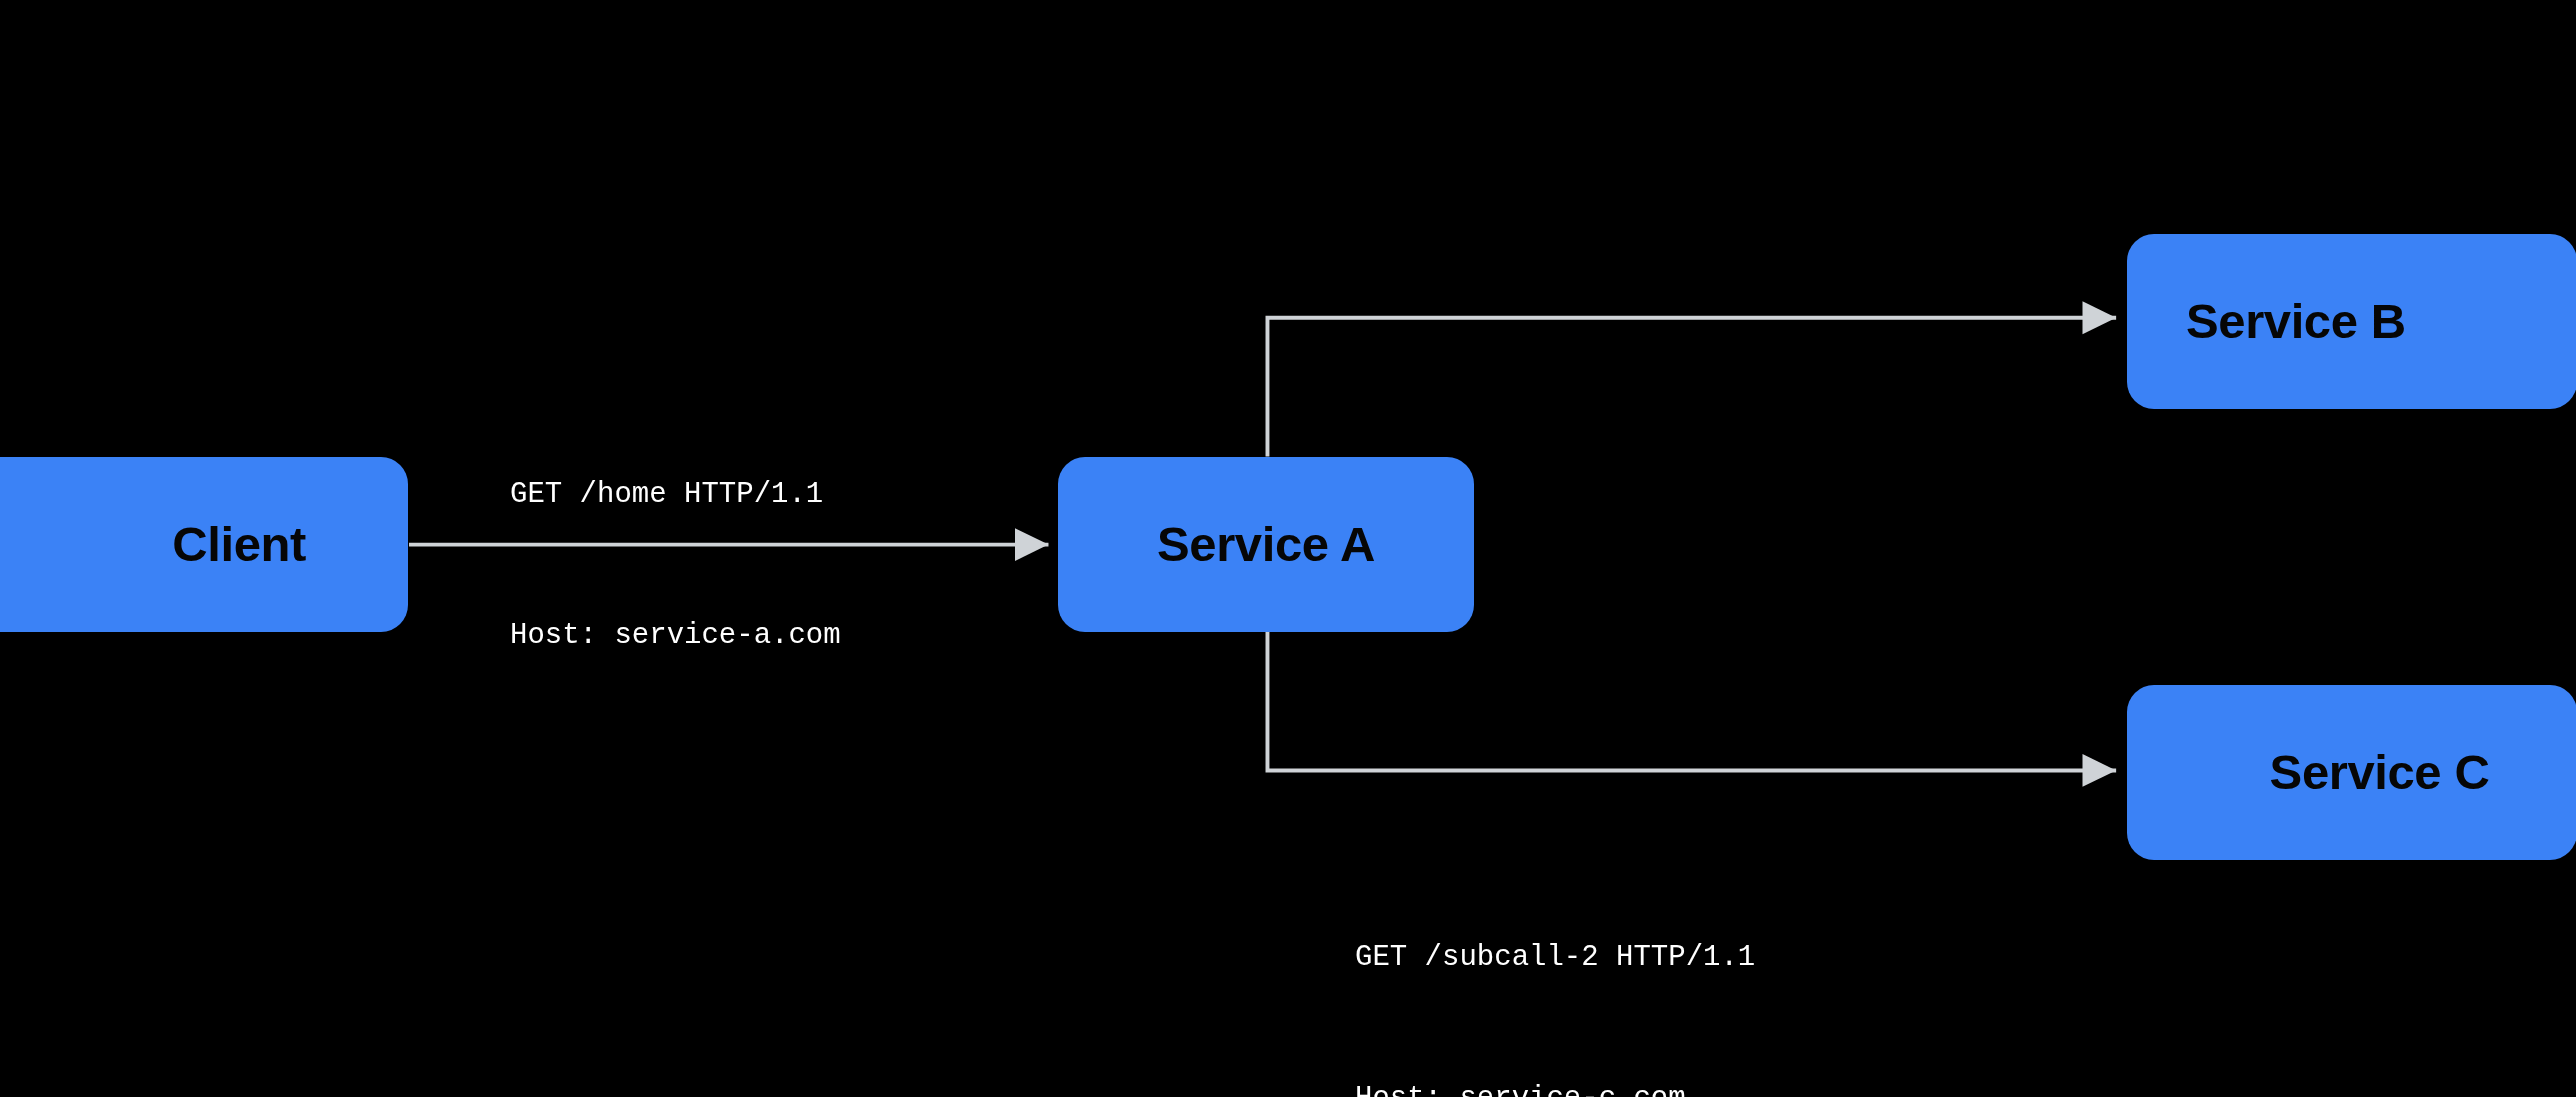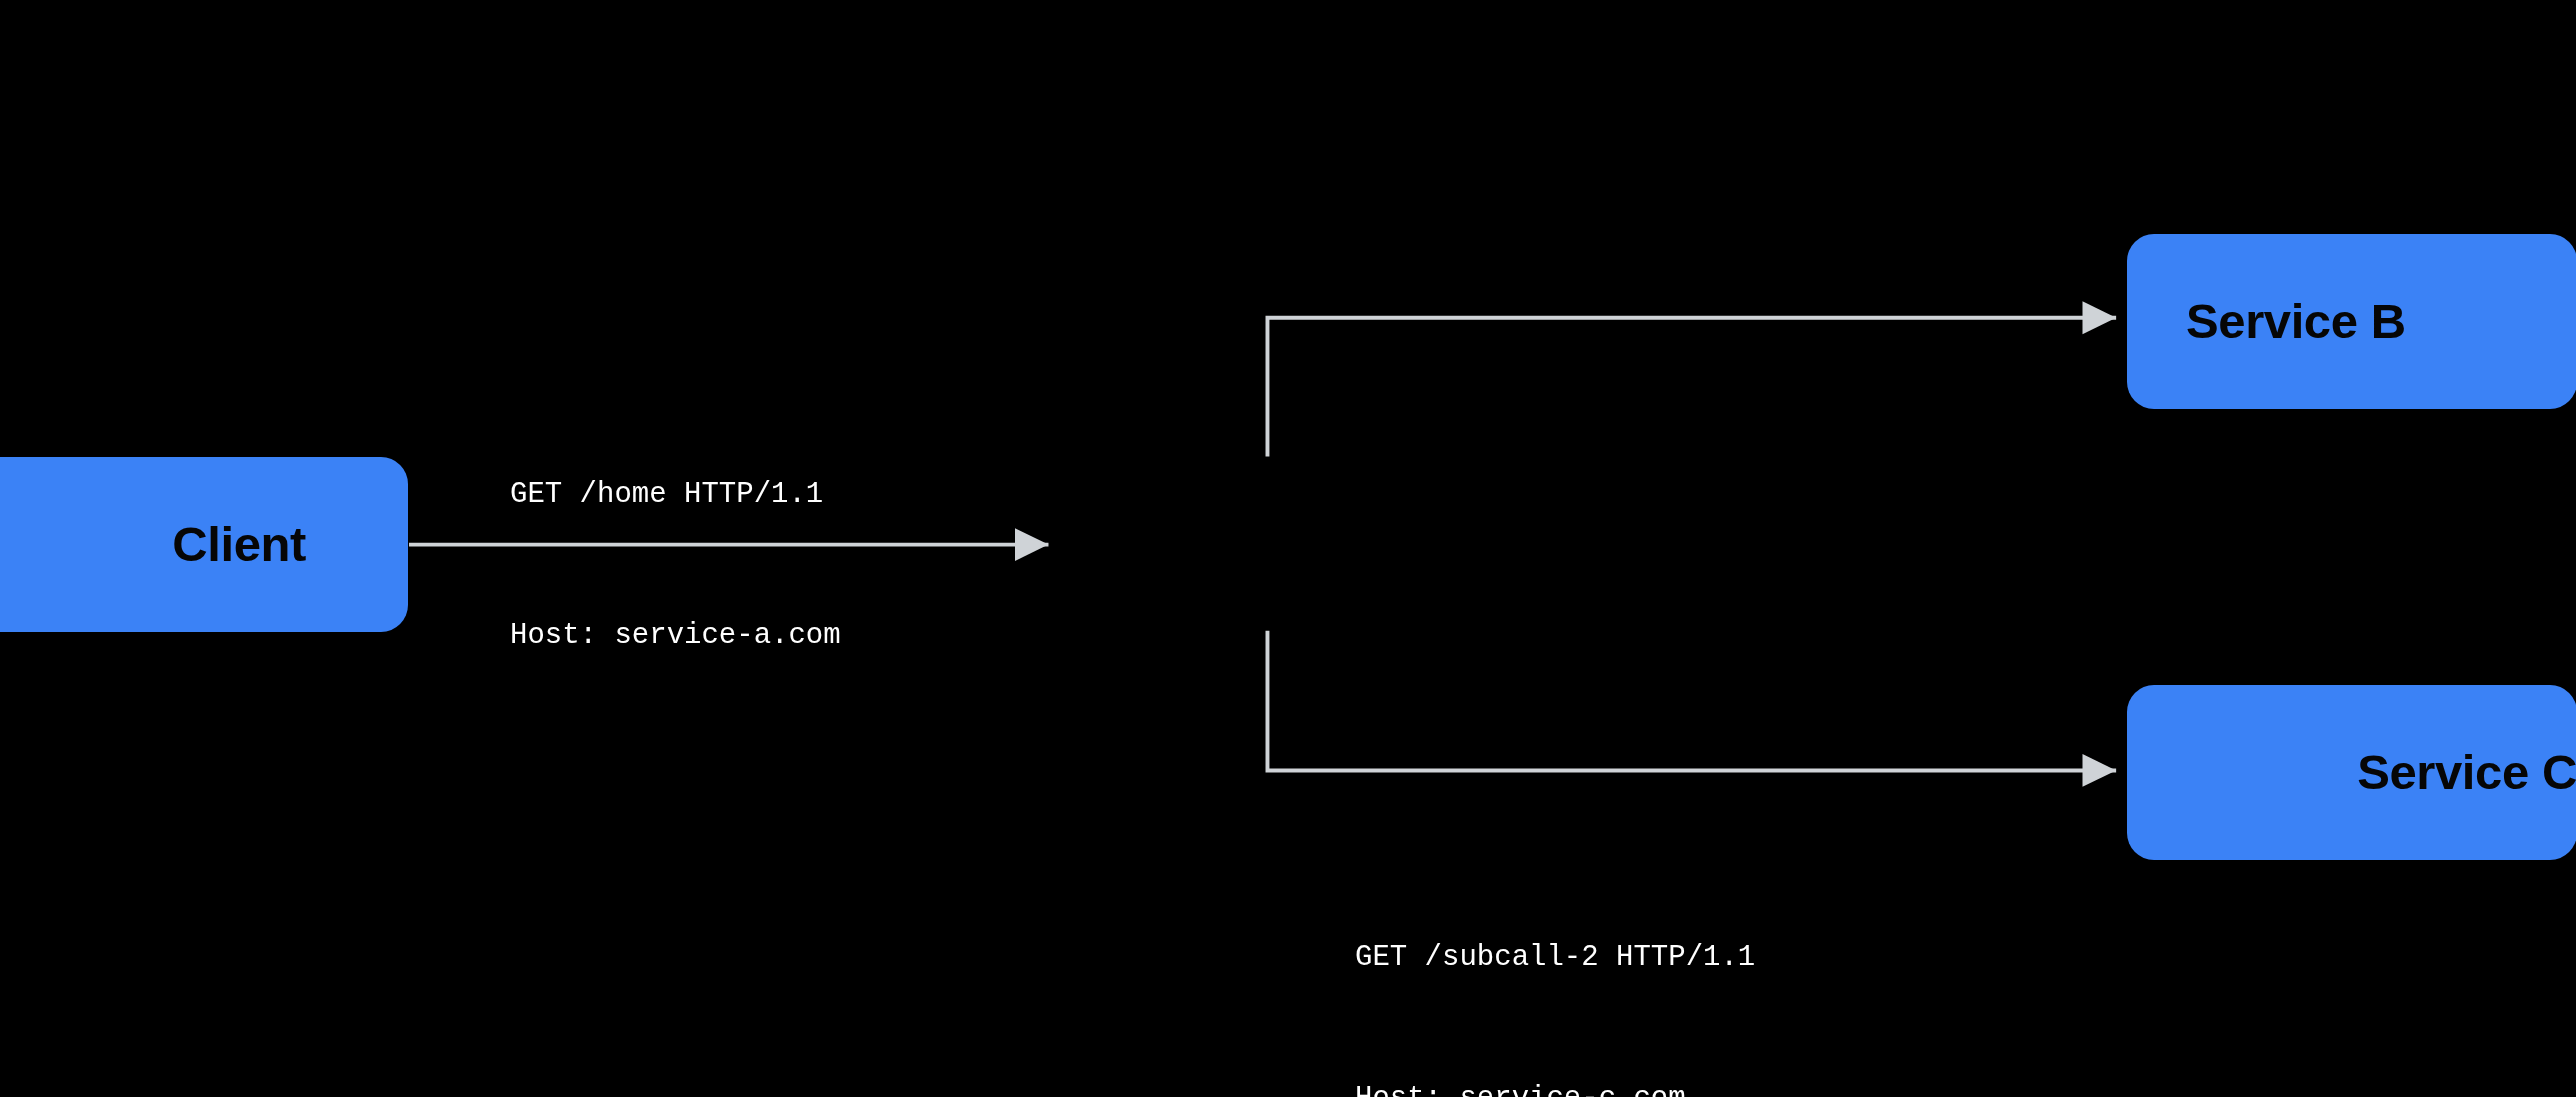--- a/index.html
+++ b/index.html
@@ -72,21 +72,21 @@
     width: 450px;
     height: 175px;
     justify-content: flex-start;
     padding-left: 59px;
   }
   #node-service-c {
     left: 2127px;
     top: 685px;
     width: 450px;
     height: 175px;
-    justify-content: flex-end;
+    justify-content: center;
     padding-left: 55px;
   }
 
   
   .edge-label {
     position: absolute;
     font-family: "Liberation Mono", "DejaVu Sans Mono", monospace;
     font-size: 29px;
     line-height: 47px;
     color: #ffffff;
@@ -132,20 +132,23 @@
 
     <g>
       <path d="M 1296 645 L 1296 788 L 2164 788" stroke="#cfd3d7" stroke-width="4" fill="none" stroke-linejoin="miter" marker-end="url(#arrowhead)"></path>
     </g>
   </svg>
 
   <div class="node" id="node-client">
     <span class="node-label">Client</span>
   </div>
 
+  <div class="node" id="node-service-a">
+    <span class="node-label">Service A</span>
+  </div>
 
   <div class="node" id="node-service-b">
     <span class="node-label">Service B</span>
   </div>
 
   <div class="node" id="node-service-c">
     <span class="node-label">Service C</span>
   </div>
 
   <div class="edge-label" id="label-home">

